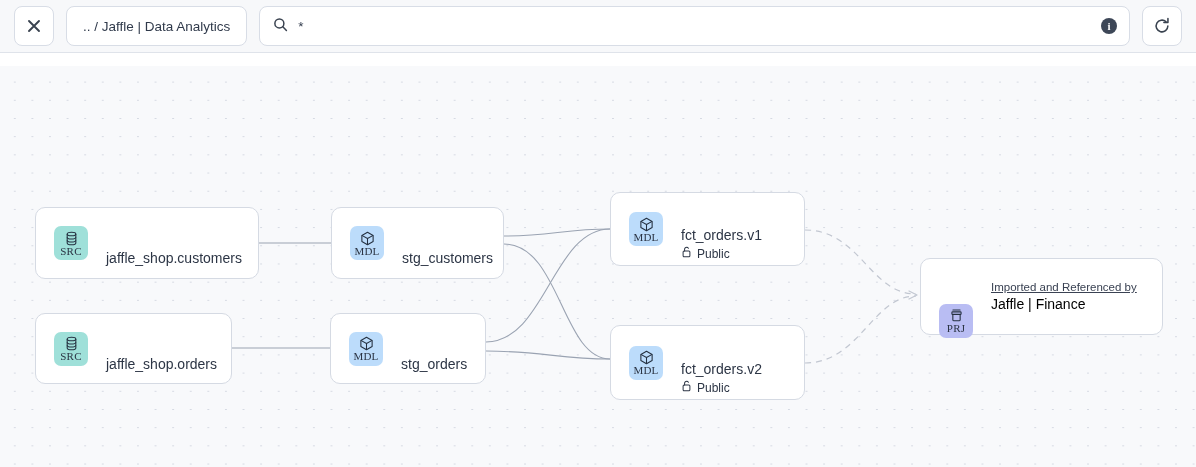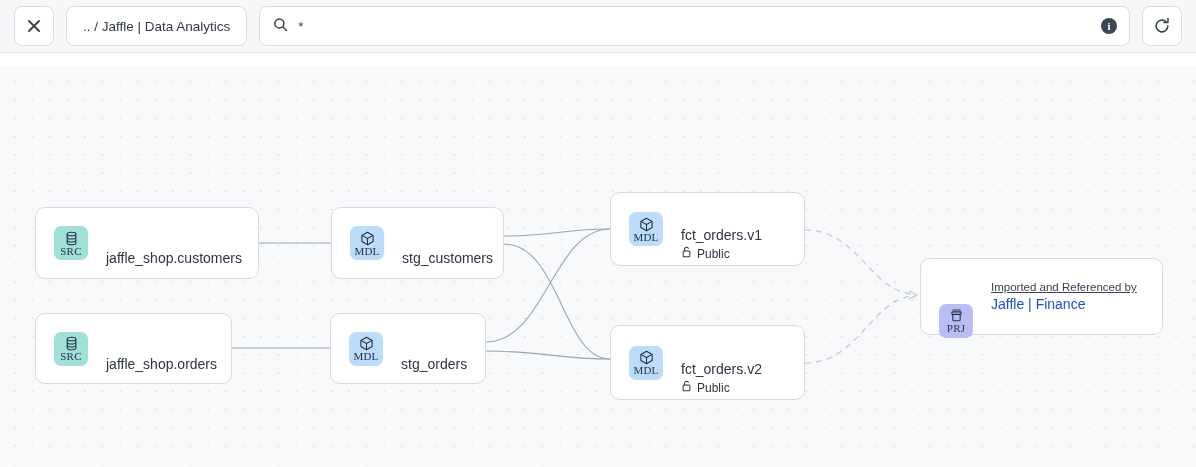--- a/index.html
+++ b/index.html
@@ -176,21 +176,21 @@
     white-space: nowrap;
   }
   .node-kicker {
     font-size: 11.5px;
     color: #3a4253;
     white-space: nowrap;
     text-decoration: underline;
   }
   .node-strong {
     font-size: 14px;
-    color: #1d4ed8;
+    color: #000000;
     white-space: nowrap;
   }
 </style>
 </head>
 <body>
 
 <div id="toolbar">
 
   <button class="tb-btn">
     <span>

